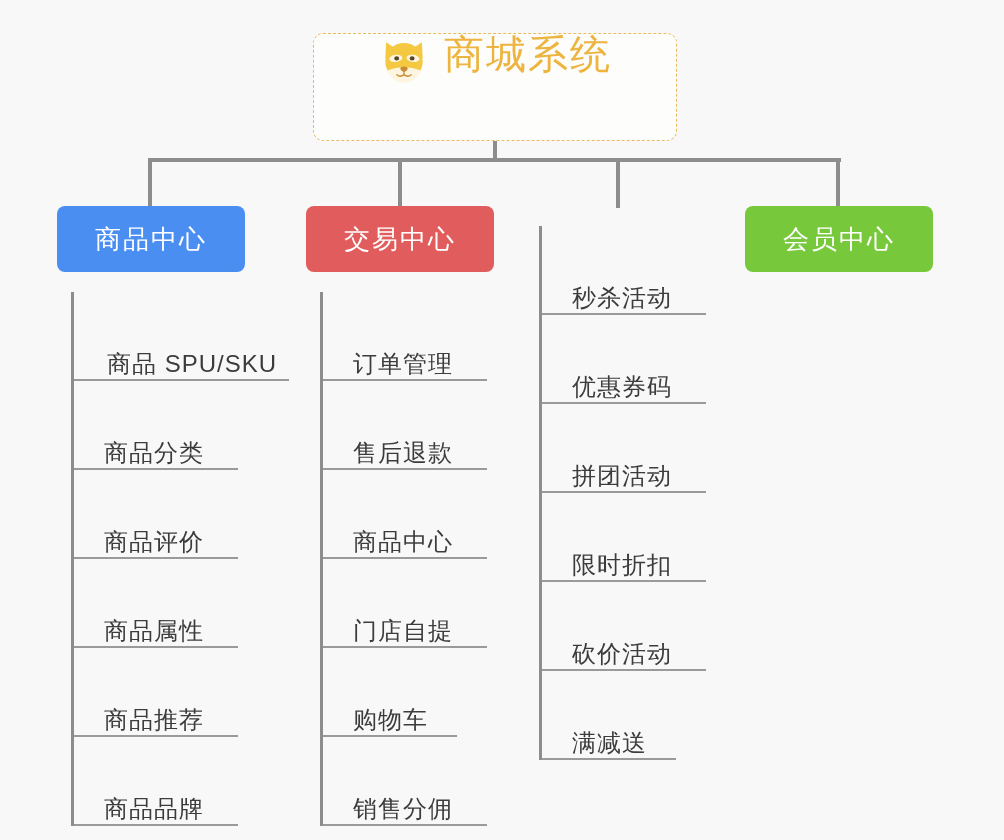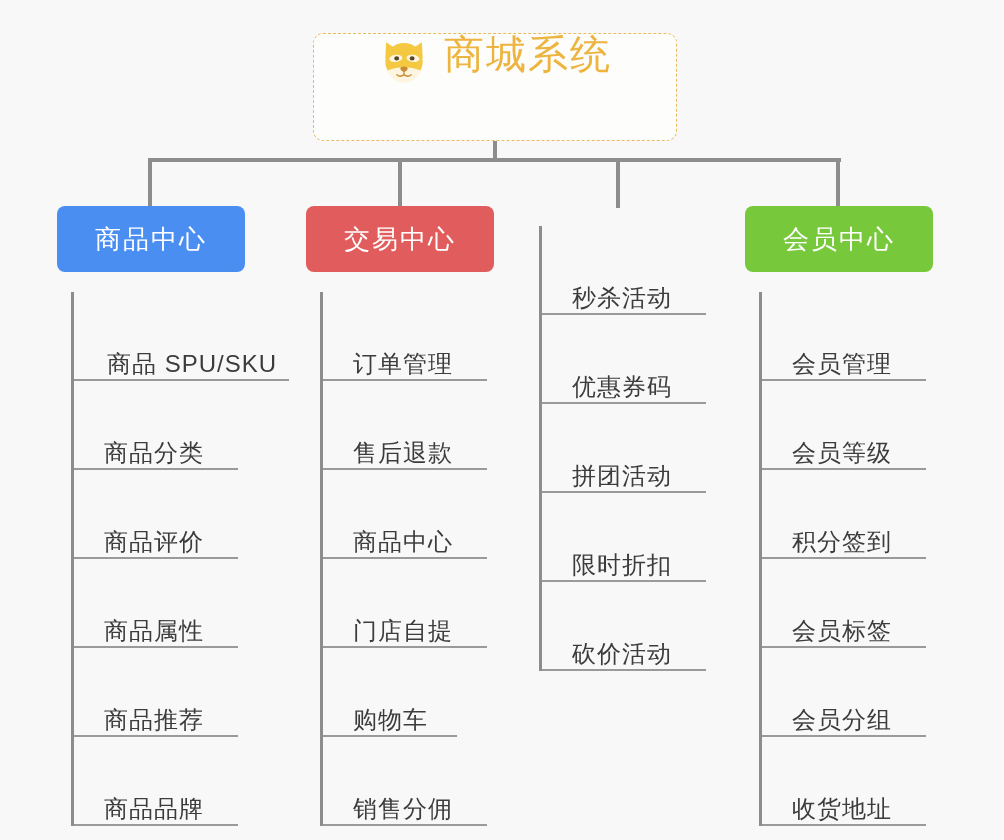--- a/index.html
+++ b/index.html
@@ -235,42 +235,25 @@
       </div>
       <div class="col-item w-4">
         <span class="col-item-label">拼团活动</span>
       </div>
       <div class="col-item w-4">
         <span class="col-item-label">限时折扣</span>
       </div>
       <div class="col-item w-4">
         <span class="col-item-label">砍价活动</span>
       </div>
+      <div class="col-item w-3">
+        <span class="col-item-label">满减送</span>
+      </div>
     </div>
   </div>
 
   <div class="column col-4">
     <div class="col-header" style="background:#78c83c">
       <span>会员中心</span>
     </div>
-    <div class="col-items">
-      <div class="col-item w-4">
-        <span class="col-item-label">会员管理</span>
-      </div>
-      <div class="col-item w-4">
-        <span class="col-item-label">会员等级</span>
-      </div>
-      <div class="col-item w-4">
-        <span class="col-item-label">积分签到</span>
-      </div>
-      <div class="col-item w-4">
-        <span class="col-item-label">会员标签</span>
-      </div>
-      <div class="col-item w-4">
-        <span class="col-item-label">会员分组</span>
-      </div>
-      <div class="col-item w-4">
-        <span class="col-item-label">收货地址</span>
-      </div>
-    </div>
   </div>
 
 </div>
 
 </body></html>

